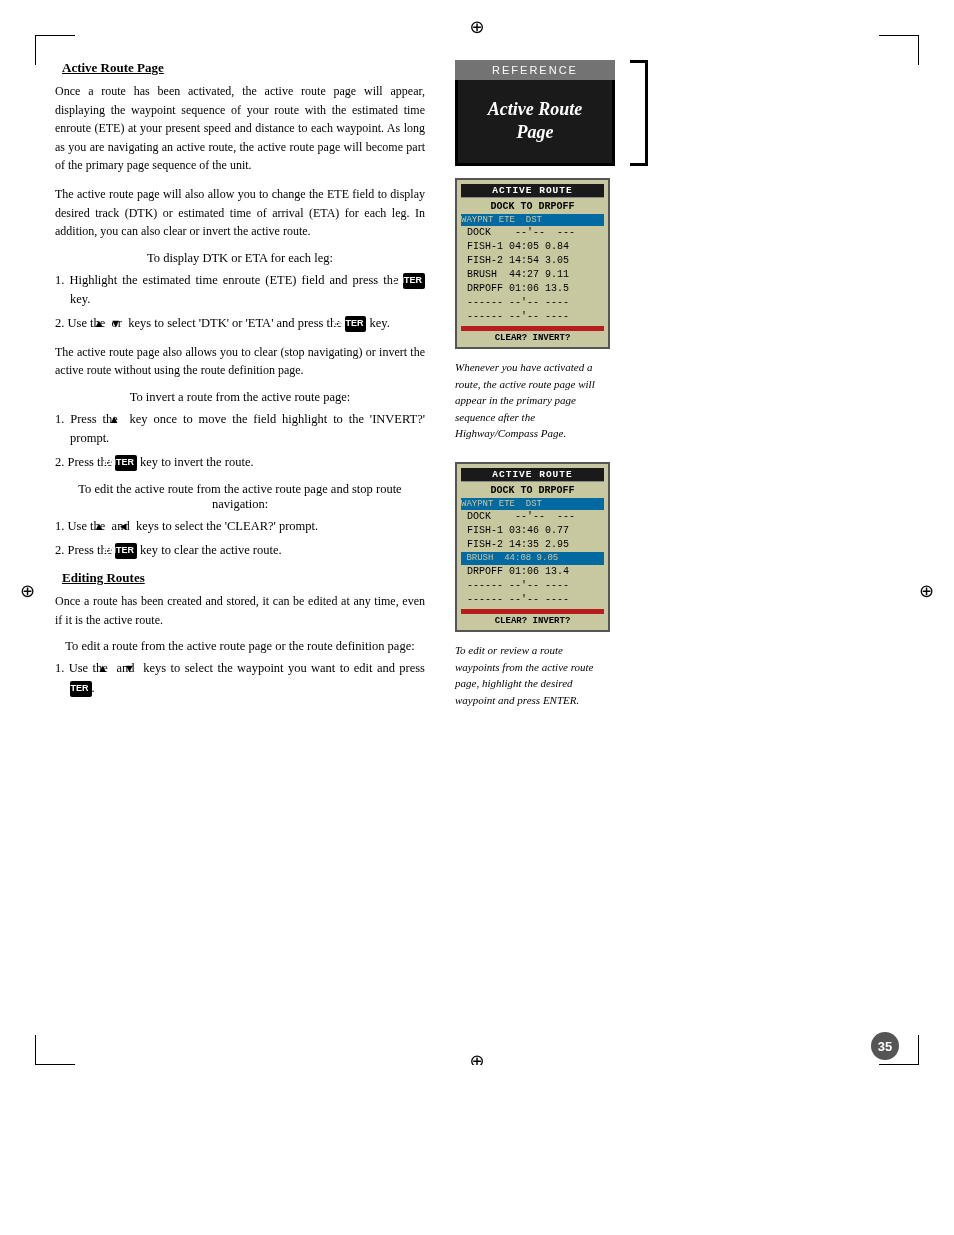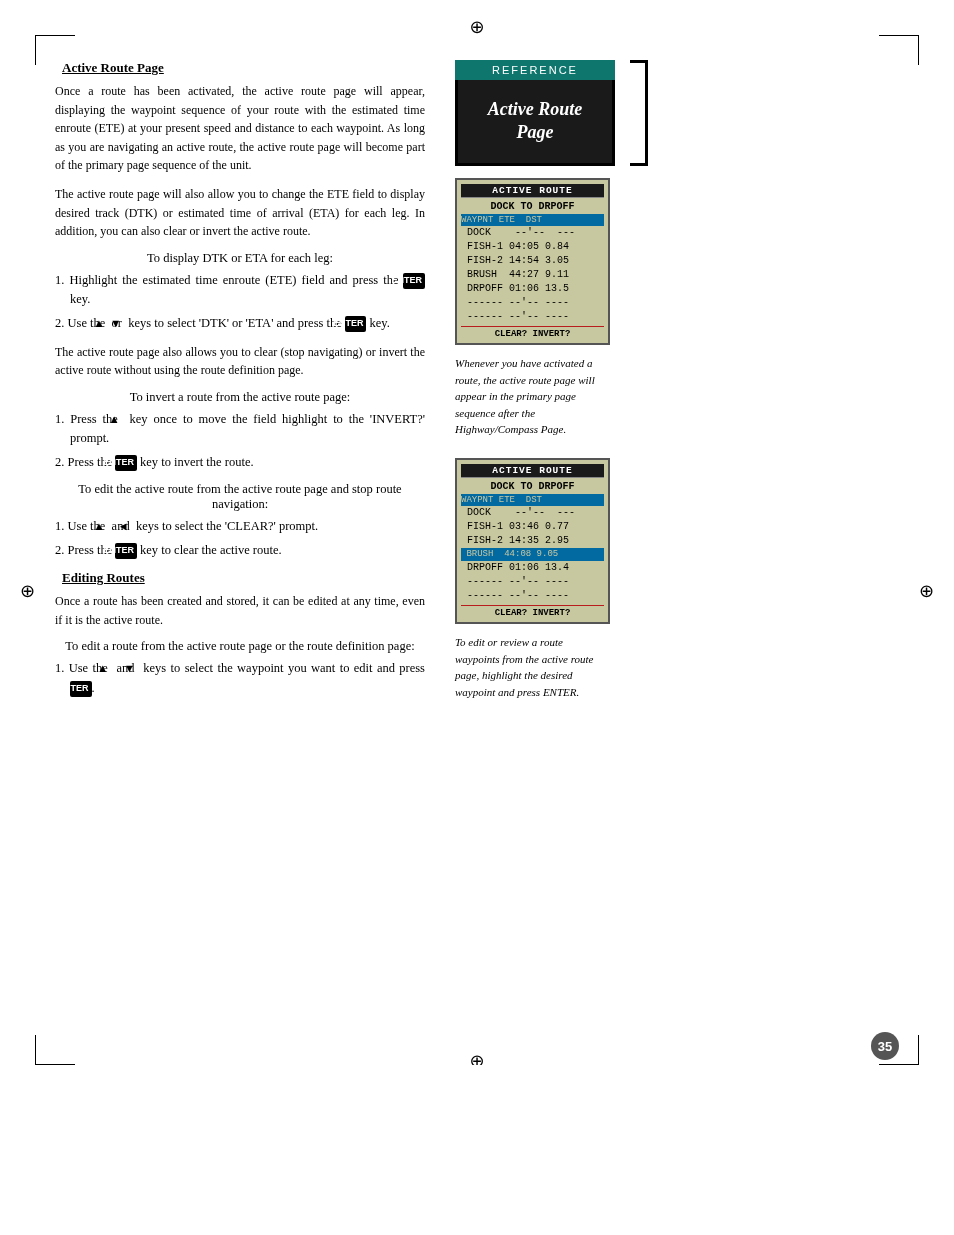--- a/index.html
+++ b/index.html
@@ -88,21 +88,21 @@
       font-family: Arial, sans-serif;
       vertical-align: middle;
     }
 
     .arrow-up { display: inline-block; font-size: 11px; }
     .arrow-down { display: inline-block; font-size: 11px; }
     .arrow-left { display: inline-block; font-size: 11px; }
 
     
     .reference-banner {
-      background: #0f766e;
+      background: #737373;
       color: #fff;
       font-size: 11px;
       letter-spacing: 2px;
       text-transform: uppercase;
       text-align: center;
       padding: 4px 16px;
       font-family: Arial, sans-serif;
       width: 160px;
       margin-bottom: 0;
     }
@@ -152,21 +152,21 @@
       color: #000;
     }
     .gps-row-highlight {
       background: #0369a1;
       color: #c8c8a0;
       font-size: 9px;
       line-height: 1.4;
       white-space: pre;
     }
     .gps-bottom-bar {
-      border-top: 1px solid #b91c1c;
+      border-top: 5px solid #b91c1c;
       margin-top: 2px;
       padding-top: 2px;
       font-size: 9px;
       text-align: center;
       font-weight: bold;
       white-space: pre;
     }
 
     .caption-text {
       font-size: 11px;

